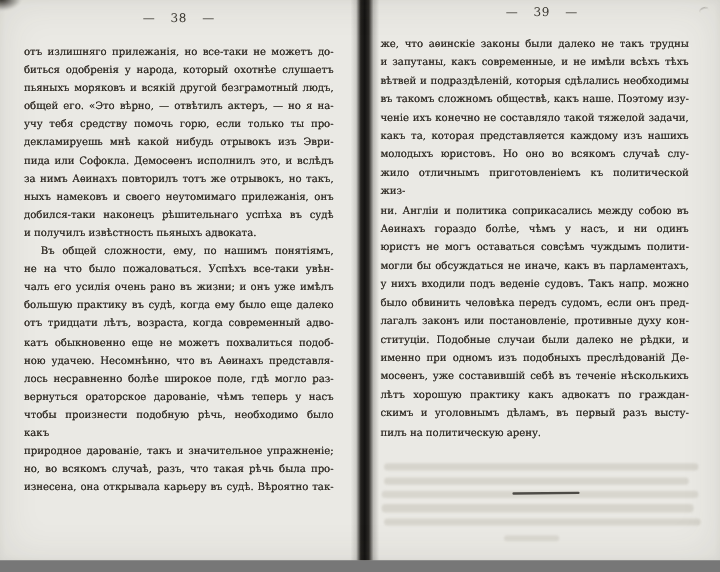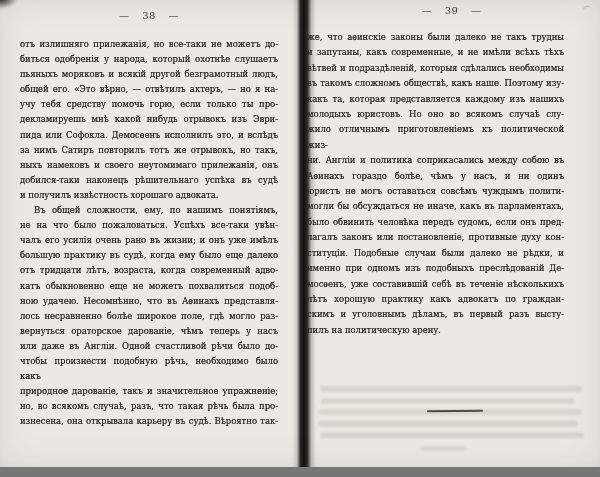--- a/index.html
+++ b/index.html
@@ -19,21 +19,21 @@
     word-spacing:9px;letter-spacing:.5px;
   }
   .hdr-left{left:20px;top:10px;width:258px;}
   .hdr-right{left:323px;top:5px;width:257px;}
   .text-block{
     position:absolute;
     font-size:8.5px;letter-spacing:-0.05px;
     text-shadow:0 0 .35px rgba(45,40,32,.85);
   }
   .tb-left{left:20px;top:37px;width:258px;line-height:15.1px;}
-  .tb-right{left:307px;top:30px;width:257px;line-height:15.4px;}
+  .tb-right{left:317px;top:30px;width:257px;line-height:15.4px;}
   .line{text-align:justify;text-align-last:justify;white-space:normal;}
   .line.end{text-align-last:left;}
   .line.indent{text-indent:14px;}
   .gutter{
     position:absolute;left:292px;top:0;width:24px;height:477px;
     background:linear-gradient(90deg,
       rgba(30,28,24,0) 0%, rgba(30,28,24,.15) 20%,
       #24221f 36%, #131211 50%, #2c2a27 64%,
       rgba(30,28,24,.22) 80%, rgba(30,28,24,0) 100%);
   }
@@ -73,55 +73,56 @@
   <div>
     <div class="page-header hdr-left">— 38 —</div>
     <div class="text-block tb-left">
         <div class="line">отъ излишняго прилежанія, но все-таки не можетъ до-</div>
         <div class="line">биться одобренія у народа, который охотнѣе слушаетъ</div>
         <div class="line">пьяныхъ моряковъ и всякій другой безграмотный людъ,</div>
         <div class="line">общей его. «Это вѣрно, — отвѣтилъ актеръ, — но я на-</div>
         <div class="line">учу тебя средству помочь горю, если только ты про-</div>
         <div class="line">декламируешь мнѣ какой нибудь отрывокъ изъ Эври-</div>
         <div class="line">пида или Софокла. Демосѳенъ исполнилъ это, и вслѣдъ</div>
-        <div class="line">за нимъ Сатиръ повторилъ тотъ же отрывокъ, но такъ,</div>
+        <div class="line">за нимъ Аѳинахъ повторилъ тотъ же отрывокъ, но такъ,</div>
         <div class="line">ныхъ намековъ и своего неутомимаго прилежанія, онъ</div>
         <div class="line">добился-таки наконецъ рѣшительнаго успѣха въ судѣ</div>
-        <div class="line end">и получилъ извѣстность хорошаго адвоката.</div>
+        <div class="line end">и получилъ извѣстность пьяныхъ адвоката.</div>
         <div class="line indent">Въ общей сложности, ему, по нашимъ понятіямъ,</div>
         <div class="line">не на что было пожаловаться. Успѣхъ все-таки увѣн-</div>
         <div class="line">чалъ его усилія очень рано въ жизни; и онъ уже имѣлъ</div>
         <div class="line">большую практику въ судѣ, когда ему было еще далеко</div>
         <div class="line">отъ тридцати лѣтъ, возраста, когда современный адво-</div>
         <div class="line">катъ обыкновенно еще не можетъ похвалиться подоб-</div>
         <div class="line">ною удачею. Несомнѣнно, что въ Аѳинахъ представля-</div>
         <div class="line">лось несравненно болѣе широкое поле, гдѣ могло раз-</div>
         <div class="line">вернуться ораторское дарованіе, чѣмъ теперь у насъ</div>
-        <div class="line">или даже въ Англіи. Одной счастливой рѣчи было до-</div>
         <div class="line">чтобы произнести подобную рѣчь, необходимо было какъ</div>
         <div class="line">природное дарованіе, такъ и значительное упражненіе;</div>
         <div class="line">но, во всякомъ случаѣ, разъ, что такая рѣчь была про-</div>
         <div class="line">изнесена, она открывала карьеру въ судѣ. Вѣроятно так-</div>
       </div>
   </div>
 
   <div>
     <div class="page-header hdr-right">— 39 —</div>
     <div class="text-block tb-right">
         <div class="line">же, что аѳинскіе законы были далеко не такъ трудны</div>
         <div class="line">и запутаны, какъ современные, и не имѣли всѣхъ тѣхъ</div>
         <div class="line">вѣтвей и подраздѣленій, которыя сдѣлались необходимы</div>
         <div class="line">въ такомъ сложномъ обществѣ, какъ наше. Поэтому изу-</div>
+        <div class="line">ченіе ихъ конечно не составляло такой тяжелой задачи,</div>
         <div class="line">какъ та, которая представляется каждому изъ нашихъ</div>
         <div class="line">молодыхъ юристовъ. Но оно во всякомъ случаѣ слу-</div>
         <div class="line">жило отличнымъ приготовленіемъ къ политической жиз-</div>
         <div class="line">ни. Англіи и политика соприкасались между собою въ</div>
         <div class="line">Аѳинахъ гораздо болѣе, чѣмъ у насъ, и ни одинъ</div>
         <div class="line">юристъ не могъ оставаться совсѣмъ чуждымъ полити-</div>
         <div class="line">могли бы обсуждаться не иначе, какъ въ парламентахъ,</div>
+        <div class="line">у нихъ входили подъ веденіе судовъ. Такъ напр. можно</div>
         <div class="line">было обвинить человѣка передъ судомъ, если онъ пред-</div>
         <div class="line">лагалъ законъ или постановленіе, противные духу кон-</div>
         <div class="line">ституціи. Подобные случаи были далеко не рѣдки, и</div>
         <div class="line">именно при одномъ изъ подобныхъ преслѣдованій Де-</div>
         <div class="line">мосѳенъ, уже составившій себѣ въ теченіе нѣсколькихъ</div>
         <div class="line">лѣтъ хорошую практику какъ адвокатъ по граждан-</div>
         <div class="line">скимъ и уголовнымъ дѣламъ, въ первый разъ высту-</div>
         <div class="line end">пилъ на политическую арену.</div>
       </div>
 

